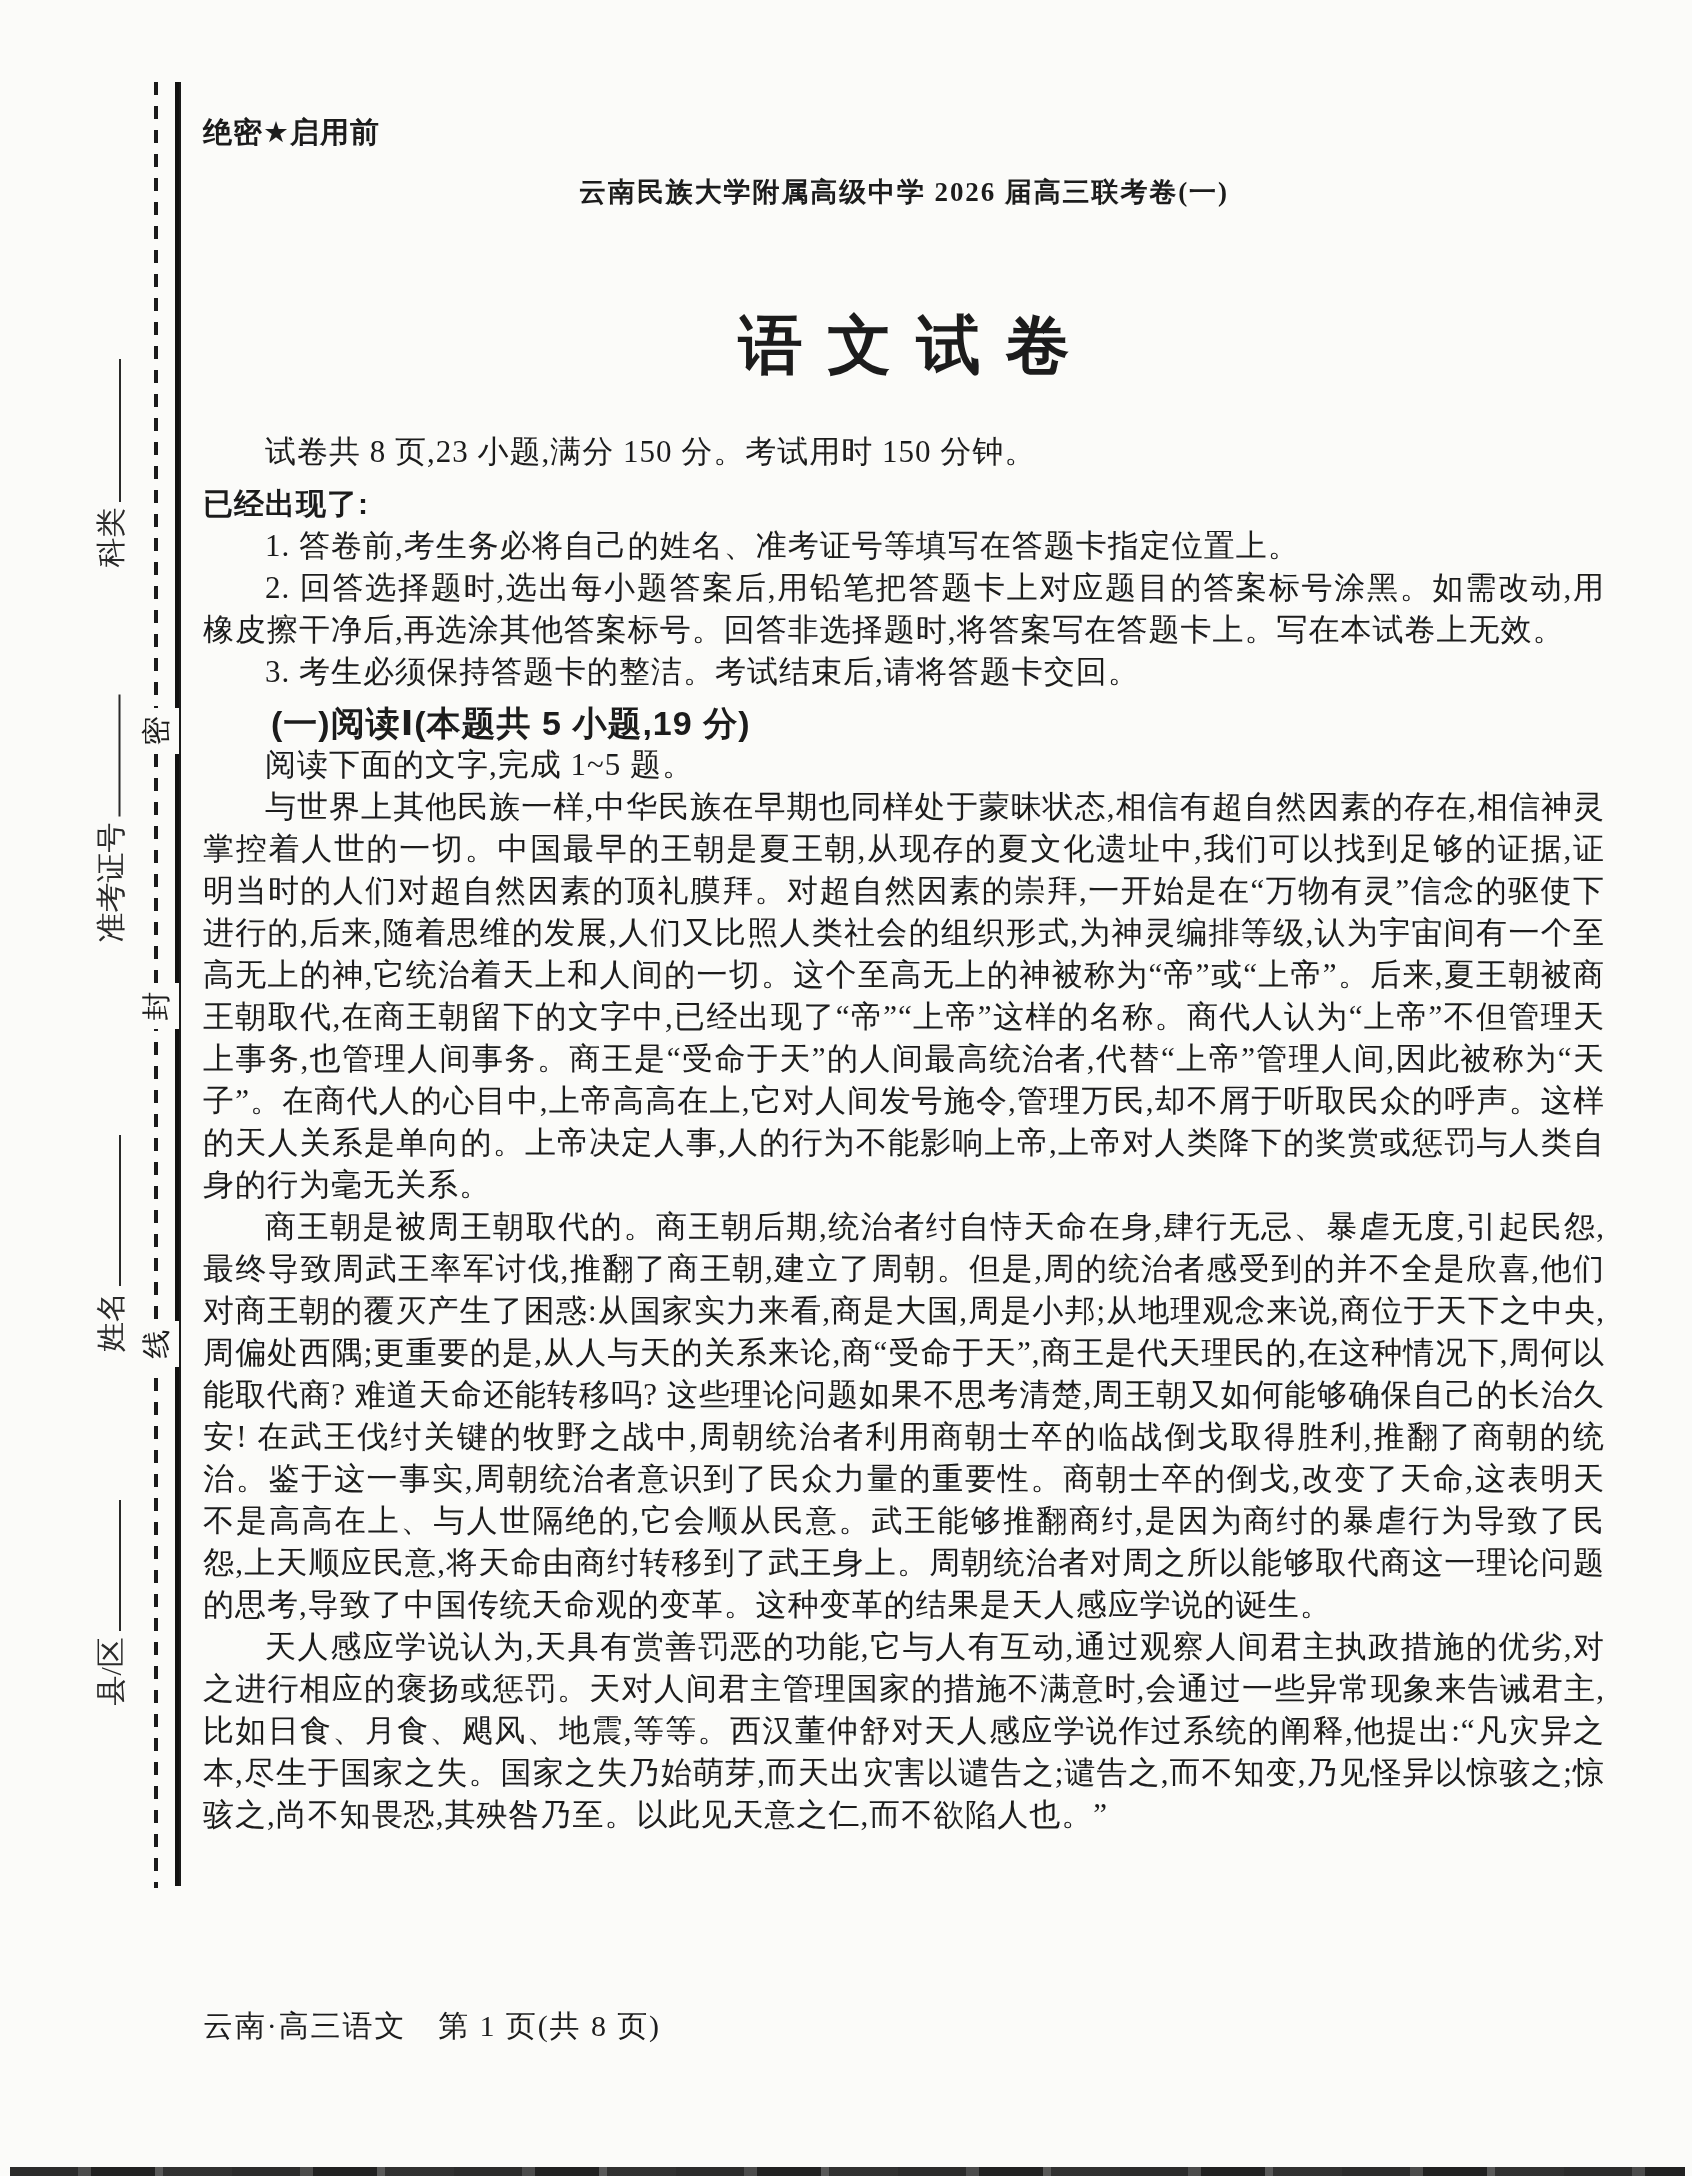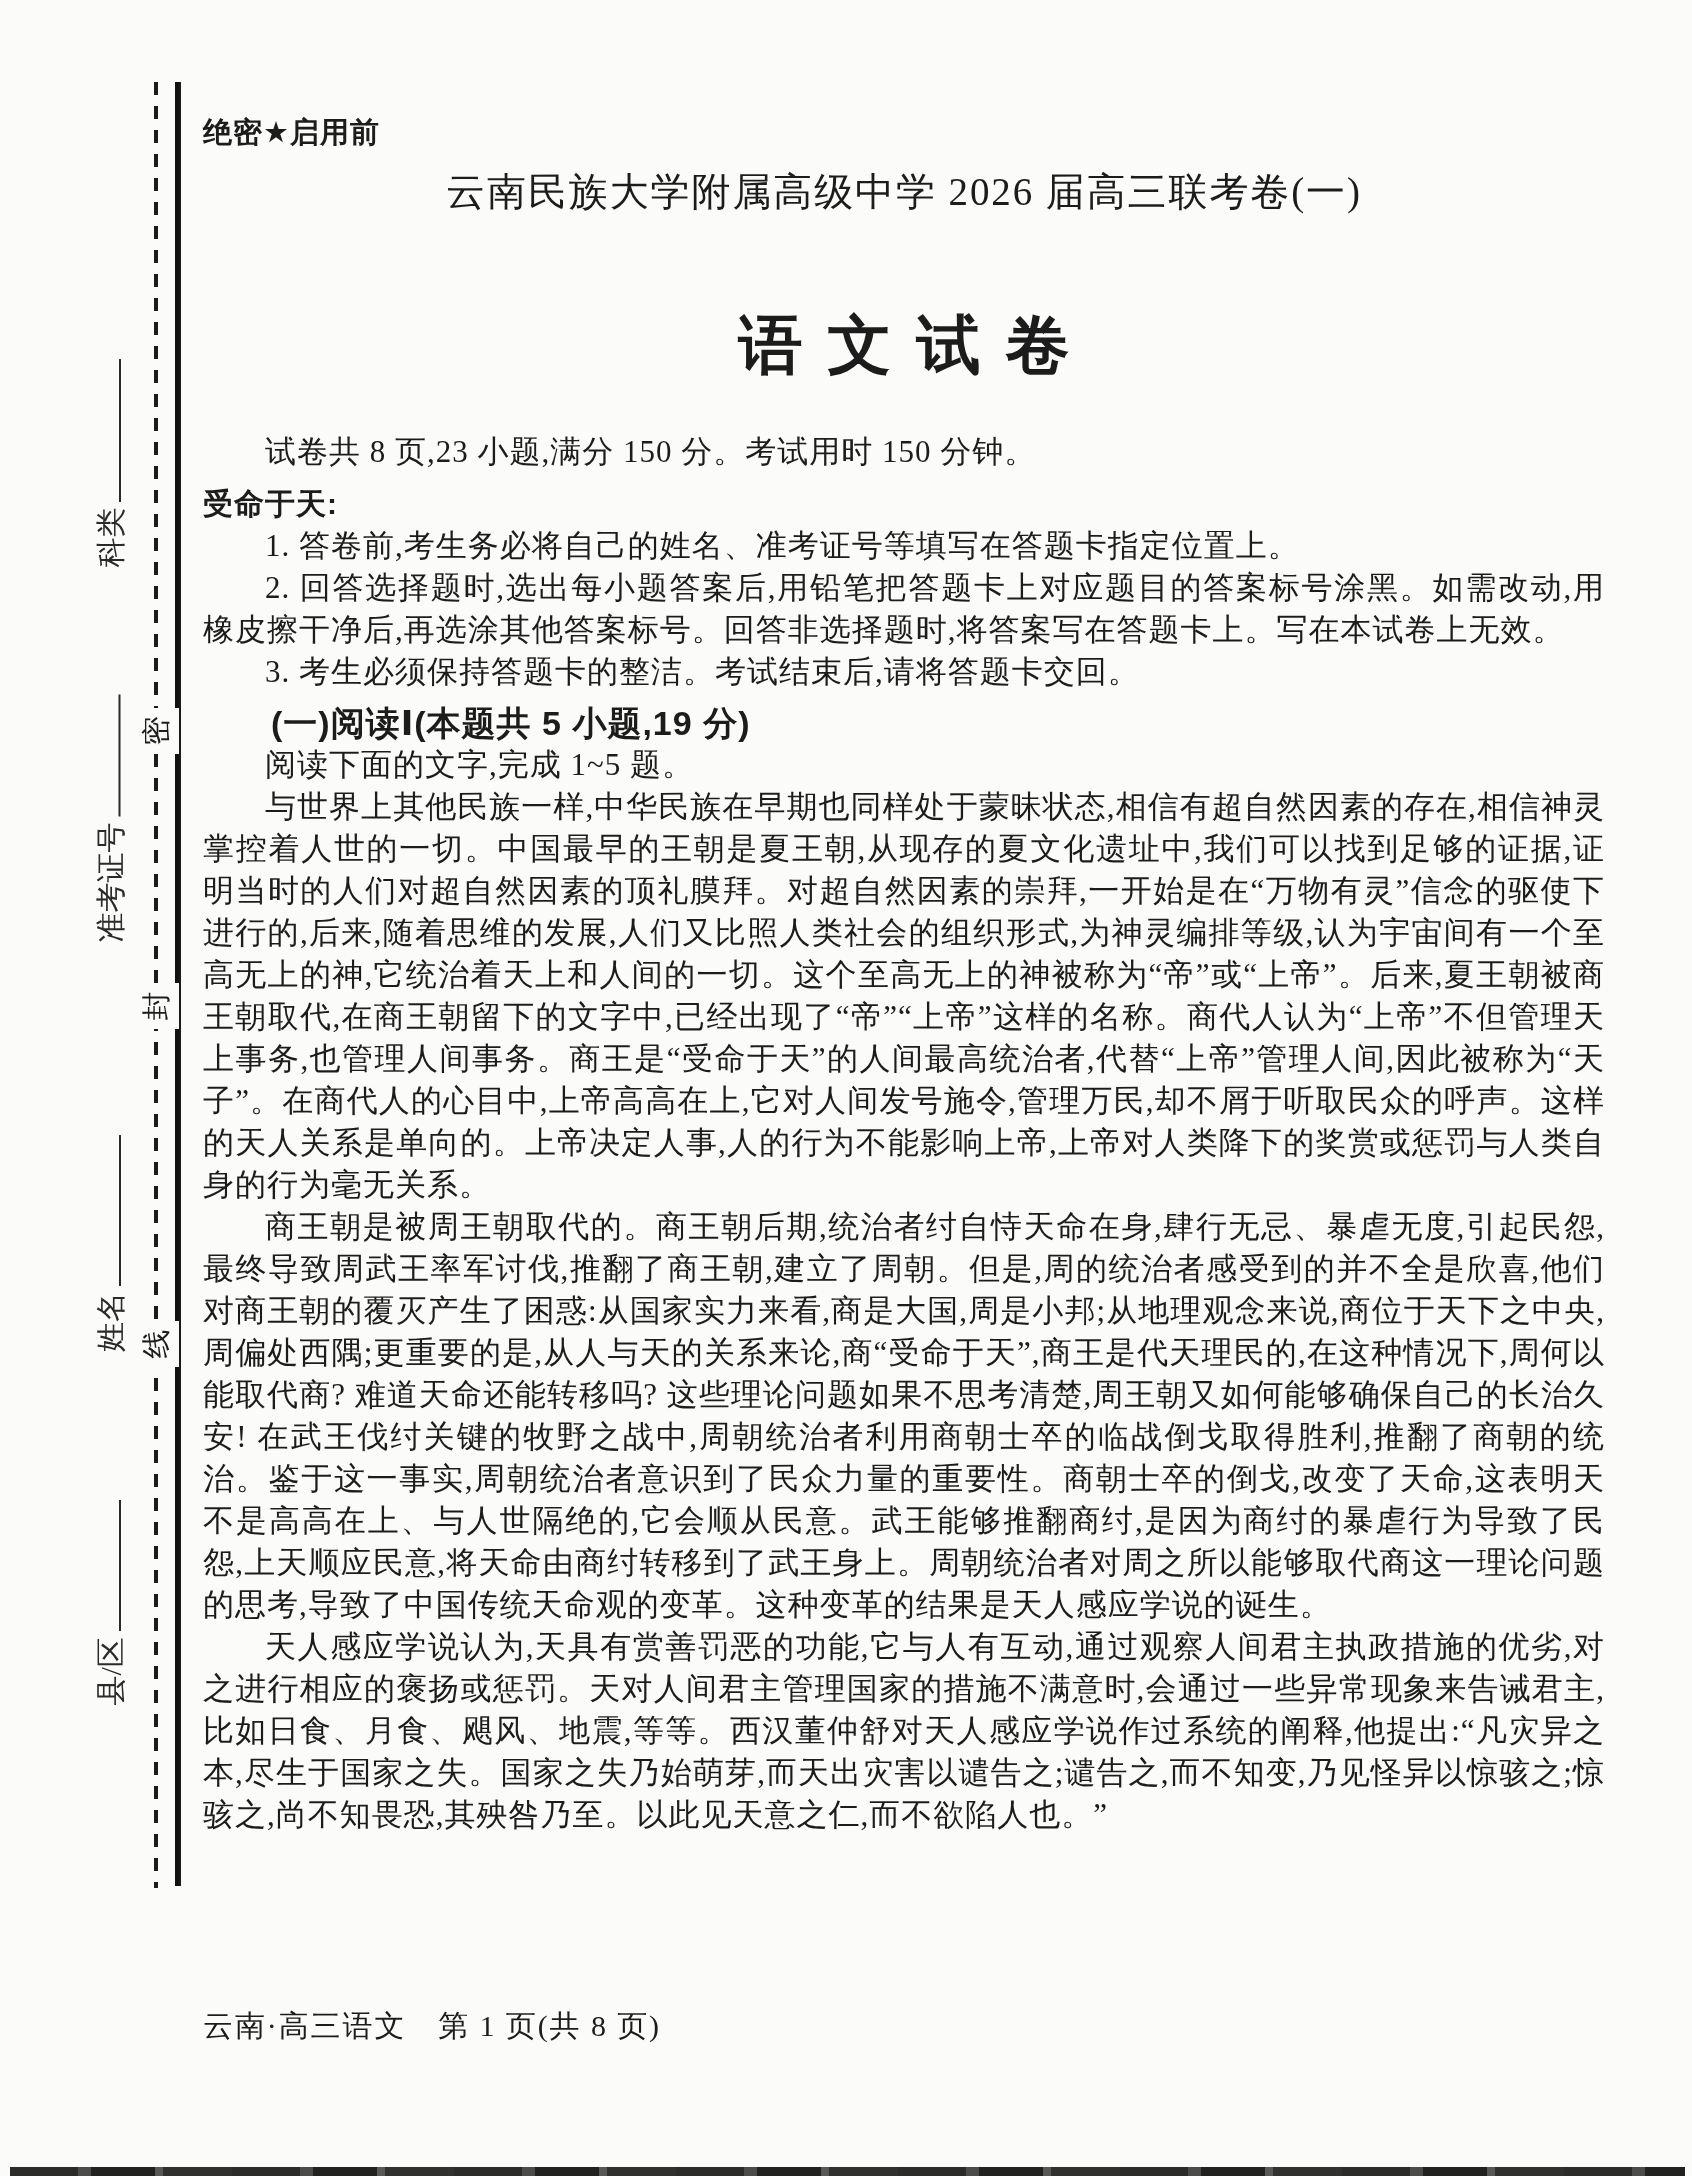--- a/index.html
+++ b/index.html
@@ -71,23 +71,23 @@
   }
   .gothic { font-family: "Liberation Sans", "DejaVu Sans", sans-serif; font-weight: 700; }
 
   .classification {
     font-size: 29px;
     line-height: 33px;
   }
   .exam-title {
     margin-top: 21px;
     text-align: center;
-    font-size: 39px;
+    font-size: 27px;
     line-height: 44px;
-    font-weight: 400;
+    font-weight: 700;
     letter-spacing: 1.9px;
   }
   .subject-title {
     margin-top: 97px;
     text-align: center;
     font-size: 64px;
     line-height: 70px;
     font-weight: 700;
     letter-spacing: 25px;
     text-indent: 25px; 
@@ -165,21 +165,21 @@
   <div class="content">
 
     <div class="classification gothic">绝密★启用前</div>
 
     <div class="exam-title">云南民族大学附属高级中学 2026 届高三联考卷(一)</div>
 
     <div class="subject-title">语文试卷</div>
 
     <div class="exam-info">试卷共 8 页,23 小题,满分 150 分。考试用时 150 分钟。</div>
 
-    <div class="notice-heading gothic">受命于天:</div>
+    <div class="notice-heading gothic">已经出现了:</div>
     <p class="notice-item">1. 答卷前,考生务必将自己的姓名、准考证号等填写在答题卡指定位置上。</p>
     <p class="notice-item">2. 回答选择题时,选出每小题答案后,用铅笔把答题卡上对应题目的答案标号涂黑。如需改动,用橡皮擦干净后,再选涂其他答案标号。回答非选择题时,将答案写在答题卡上。写在本试卷上无效。</p>
     <p class="notice-item">3. 考生必须保持答题卡的整洁。考试结束后,请将答题卡交回。</p>
 
     <div class="subsection-heading gothic">(一)阅读Ⅰ(本题共 5 小题,19 分)</div>
     <div class="instruction">阅读下面的文字,完成 1~5 题。</div>
 
     <div class="passage">
       <p>与世界上其他民族一样,中华民族在早期也同样处于蒙昧状态,相信有超自然因素的存在,相信神灵掌控着人世的一切。中国最早的王朝是夏王朝,从现存的夏文化遗址中,我们可以找到足够的证据,证明当时的人们对超自然因素的顶礼膜拜。对超自然因素的崇拜,一开始是在“万物有灵”信念的驱使下进行的,后来,随着思维的发展,人们又比照人类社会的组织形式,为神灵编排等级,认为宇宙间有一个至高无上的神,它统治着天上和人间的一切。这个至高无上的神被称为“帝”或“上帝”。后来,夏王朝被商王朝取代,在商王朝留下的文字中,已经出现了“帝”“上帝”这样的名称。商代人认为“上帝”不但管理天上事务,也管理人间事务。商王是“受命于天”的人间最高统治者,代替“上帝”管理人间,因此被称为“天子”。在商代人的心目中,上帝高高在上,它对人间发号施令,管理万民,却不屑于听取民众的呼声。这样的天人关系是单向的。上帝决定人事,人的行为不能影响上帝,上帝对人类降下的奖赏或惩罚与人类自身的行为毫无关系。</p>
       <p>商王朝是被周王朝取代的。商王朝后期,统治者纣自恃天命在身,肆行无忌、暴虐无度,引起民怨,最终导致周武王率军讨伐,推翻了商王朝,建立了周朝。但是,周的统治者感受到的并不全是欣喜,他们对商王朝的覆灭产生了困惑:从国家实力来看,商是大国,周是小邦;从地理观念来说,商位于天下之中央,周偏处西隅;更重要的是,从人与天的关系来论,商“受命于天”,商王是代天理民的,在这种情况下,周何以能取代商? 难道天命还能转移吗? 这些理论问题如果不思考清楚,周王朝又如何能够确保自己的长治久安! 在武王伐纣关键的牧野之战中,周朝统治者利用商朝士卒的临战倒戈取得胜利,推翻了商朝的统治。鉴于这一事实,周朝统治者意识到了民众力量的重要性。商朝士卒的倒戈,改变了天命,这表明天不是高高在上、与人世隔绝的,它会顺从民意。武王能够推翻商纣,是因为商纣的暴虐行为导致了民怨,上天顺应民意,将天命由商纣转移到了武王身上。周朝统治者对周之所以能够取代商这一理论问题的思考,导致了中国传统天命观的变革。这种变革的结果是天人感应学说的诞生。</p>

